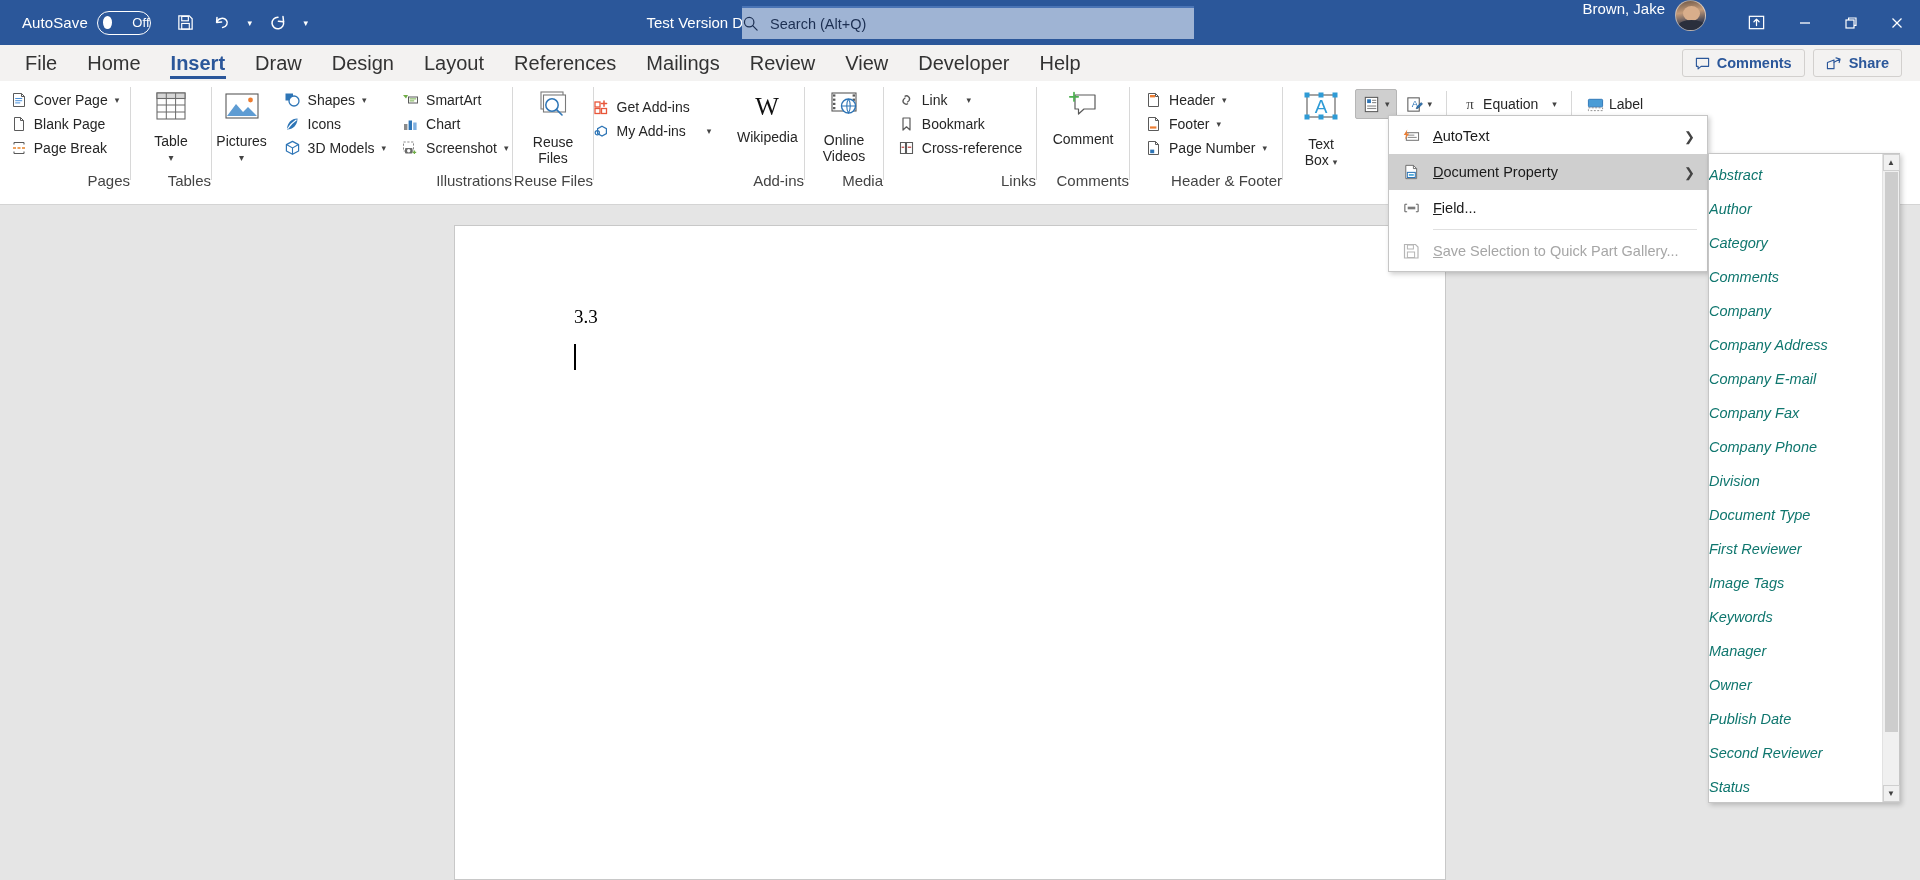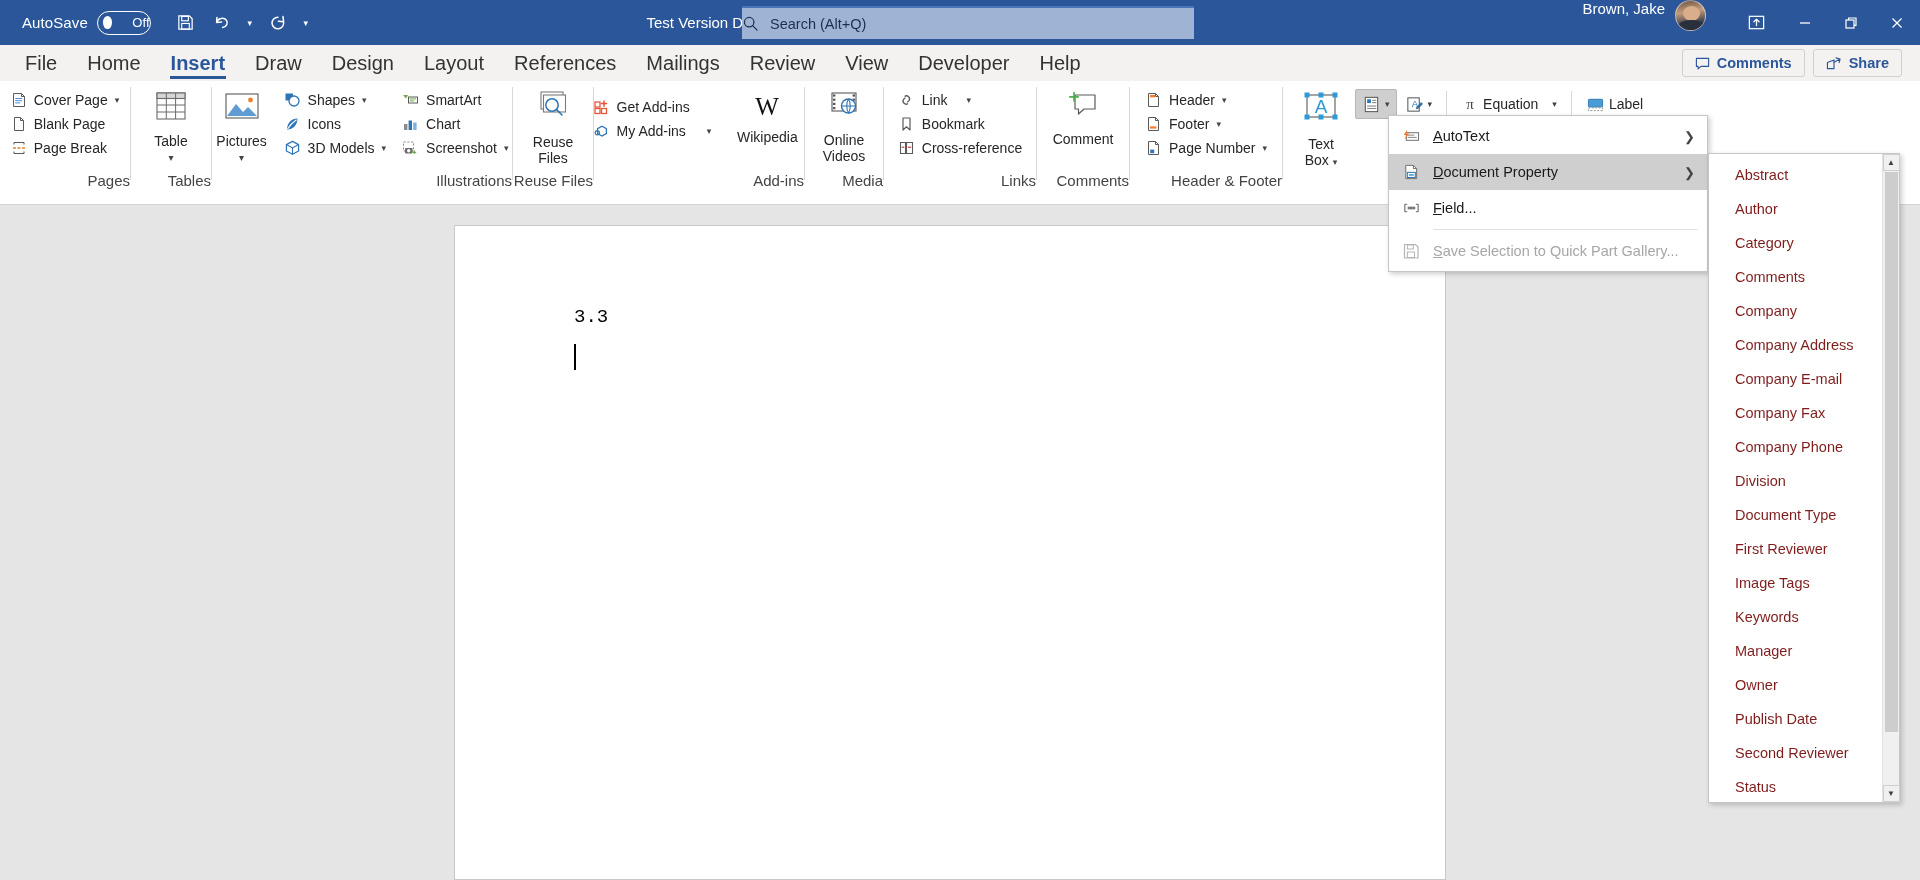--- a/index.html
+++ b/index.html
@@ -168,21 +168,21 @@
     background: #e5e5e5;
   }
   .page {
     position: absolute; left: 454px; top: 20px;
     width: 992px; height: 655px;
     background: #ffffff;
     border: 1px solid #c8c8c8;
   }
   .doc-text {
     position: absolute; left: 119px; top: 80px;
-    font-family: Liberation Mono, monospace;
+    font-family: Liberation Serif, serif;
     font-size: 19px; color: #000000; text-align: right;
   }
   .caret-bar {
     position: absolute; left: 119px; top: 118px;
     width: 1.5px; height: 26px; background: #000000;
   }
 
   
   .menu {
     position: absolute; left: 1388px; top: 115px;
@@ -214,22 +214,23 @@
     width: 192px; height: 650px;
     background: #ffffff;
     border: 1px solid #c6c6c6;
     box-shadow: 2px 2px 5px rgba(0,0,0,.2);
     z-index: 60;
     display: flex;
   }
   .sub-list { flex: 1; padding-top: 4px; overflow: hidden; }
   .sitem2 {
     height: 34px; display: flex; align-items: center;
-    padding-left: 26px; font-size: 14.5px; color: #7f1d1d;
+    font-size: 14.5px; color: #0f766e;
     white-space: nowrap;
+    font-style: italic;
   }
   .sbar {
     width: 17px; background: #f0f0f0; border-left: 1px solid #e2e2e2;
     display: flex; flex-direction: column; align-items: center;
   }
   .sbtn {
     width: 17px; height: 17px; background: #f0f0f0;
     border: 1px solid #cfcfcf; display: flex; align-items: center; justify-content: center;
     font-size: 8px; color: #404040; flex: none;
   }

